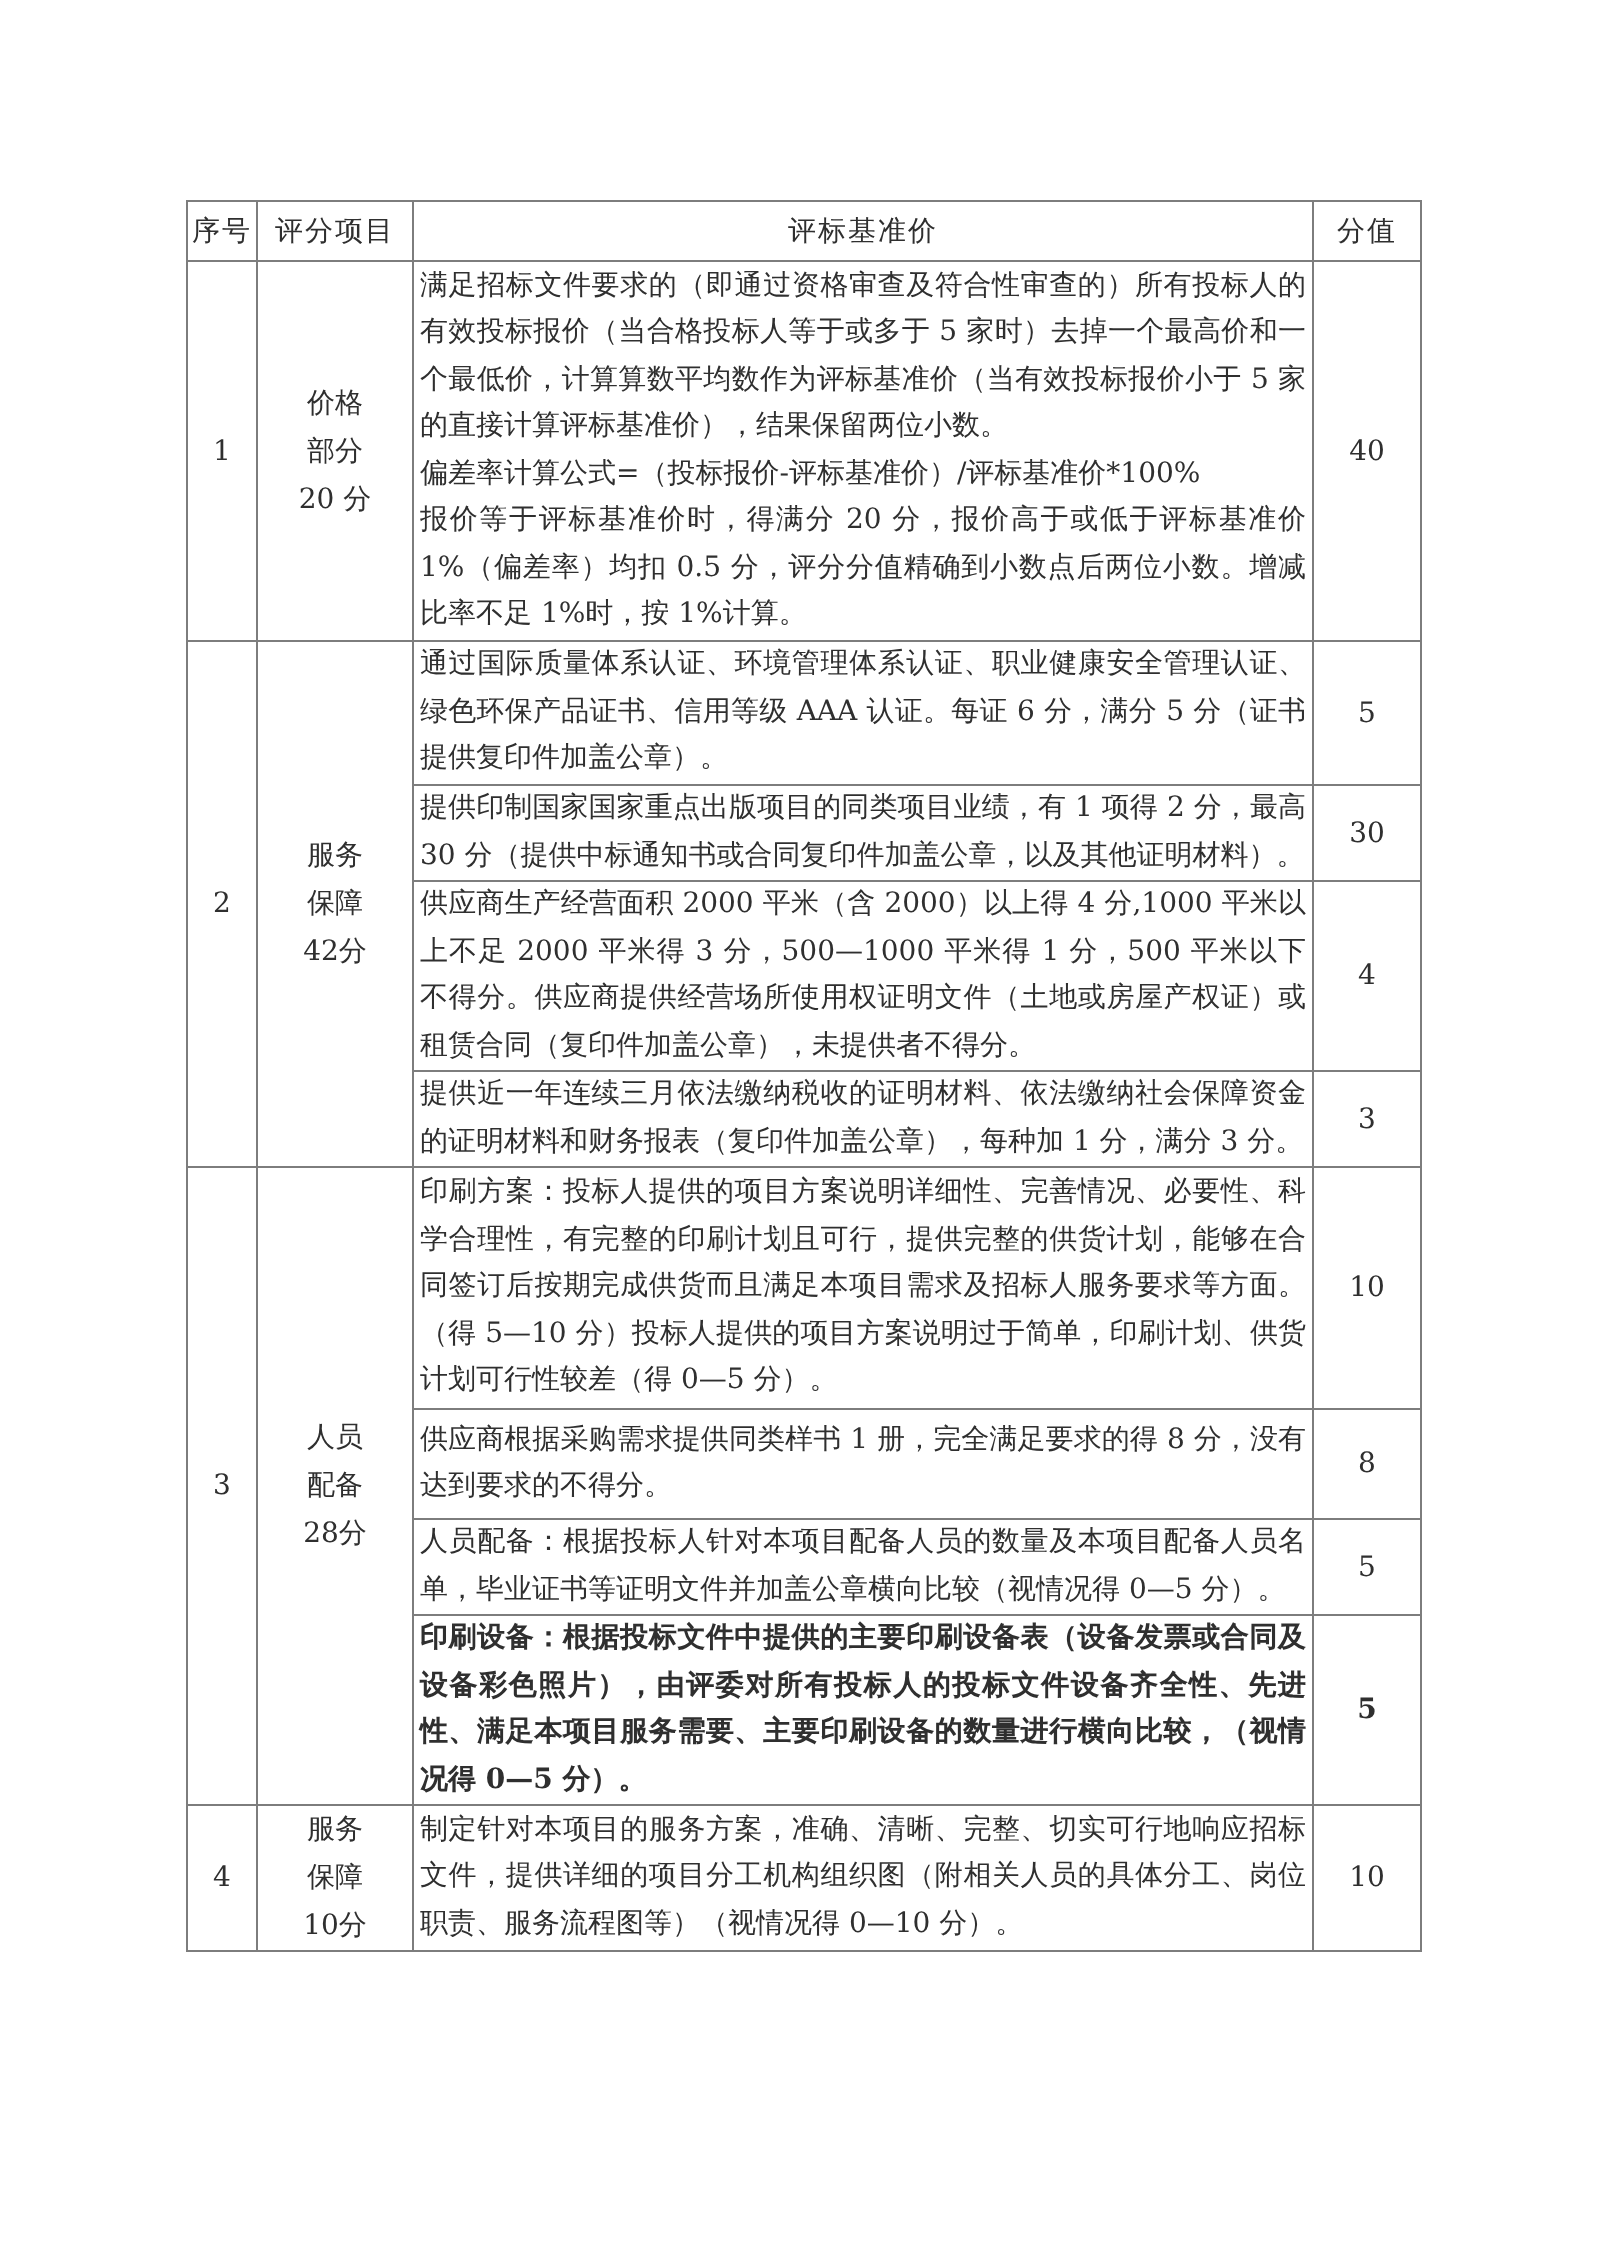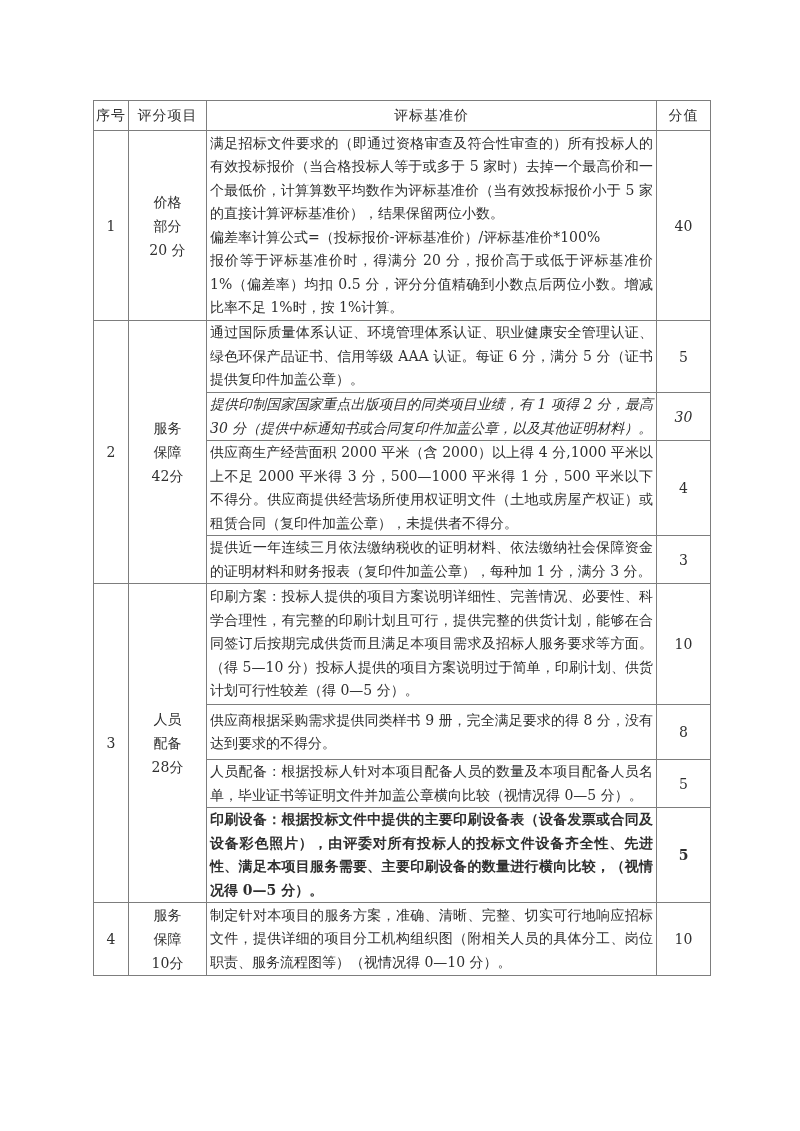--- a/index.html
+++ b/index.html
@@ -51,21 +51,21 @@
     line-height: 23.5px;
     text-align: justify;
   }
   .c-crit .para {
     text-align: justify;
   }
   
   .h30  { height: 30px; margin-left: 31px; }
   .h190 { height: 190px; }
   .h72  { height: 72px; }
-  .h48  { height: 48px; font-style: italic; }
+  .h48  { height: 48px; }
   .h105 { height: 84px; }
   .h47  { height: 47px; margin-top: 46px; }
   .h121 { height: 121px; }
   .h55  { height: 55px; }
   .h95  { height: 95px; font-weight: bold; }
   .h62  { height: 62px; }
 </style>
 </head>
 <body>
 
@@ -136,21 +136,21 @@
         <div>人员配备</div>
         <div>28分</div>
       </td>
       <td class="c-crit">
         <div class="para">印刷方案：投标人提供的项目方案说明详细性、完善情况、必要性、科学合理性，有完整的印刷计划且可行，提供完整的供货计划，能够在合同签订后按期完成供货而且满足本项目需求及招标人服务要求等方面。（得 5—10 分）投标人提供的项目方案说明过于简单，印刷计划、供货计划可行性较差（得 0—5 分）。</div>
       </td>
       <td class="c-score">10</td>
     </tr>
     <tr class="h55">
       <td class="c-crit">
-        <div class="para">供应商根据采购需求提供同类样书 9 册，完全满足要求的得 8 分，没有达到要求的不得分。</div>
+        <div class="para">供应商根据采购需求提供同类样书 1 册，完全满足要求的得 8 分，没有达到要求的不得分。</div>
       </td>
       <td class="c-score">8</td>
     </tr>
     <tr class="h47">
       <td class="c-crit">
         <div class="para">人员配备：根据投标人针对本项目配备人员的数量及本项目配备人员名单，毕业证书等证明文件并加盖公章横向比较（视情况得 0—5 分）。</div>
       </td>
       <td class="c-score">5</td>
     </tr>
     <tr class="h95">

